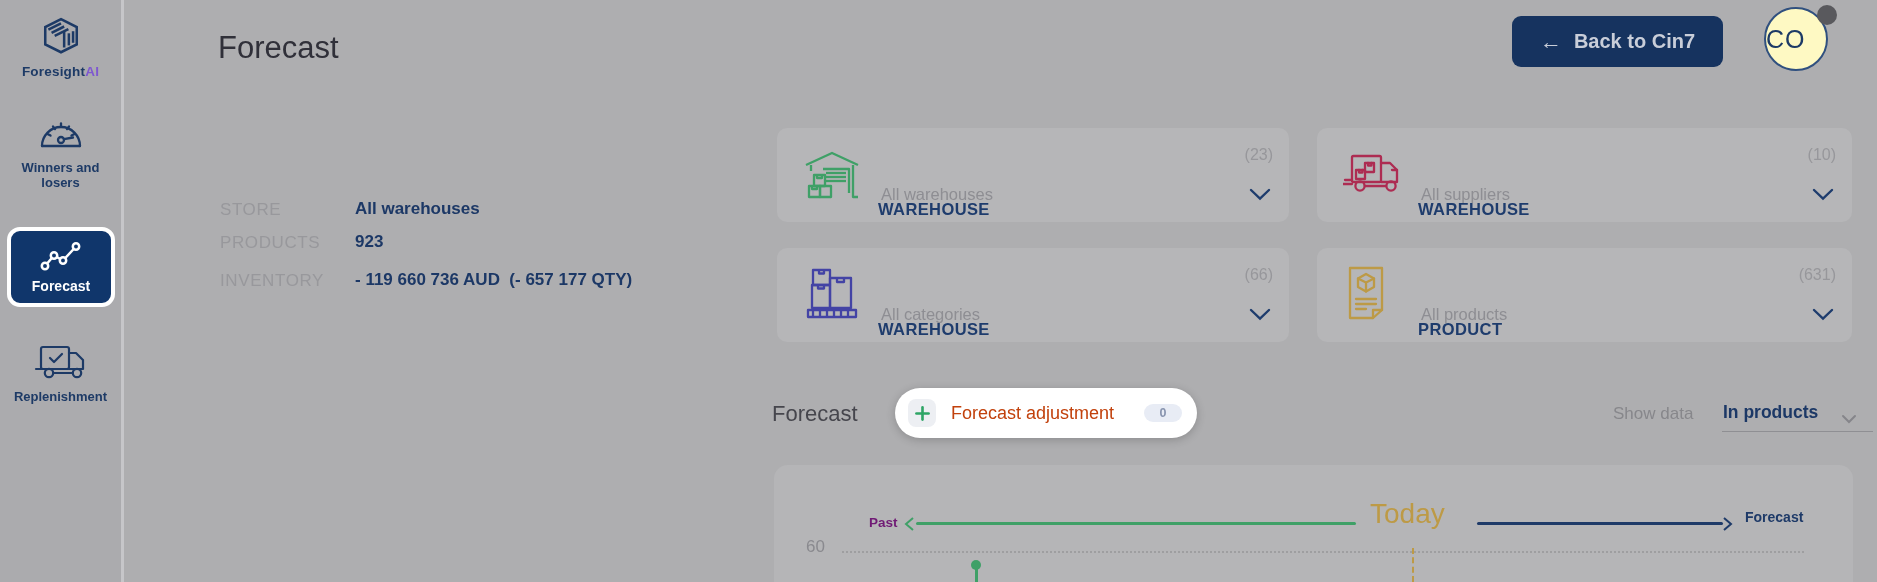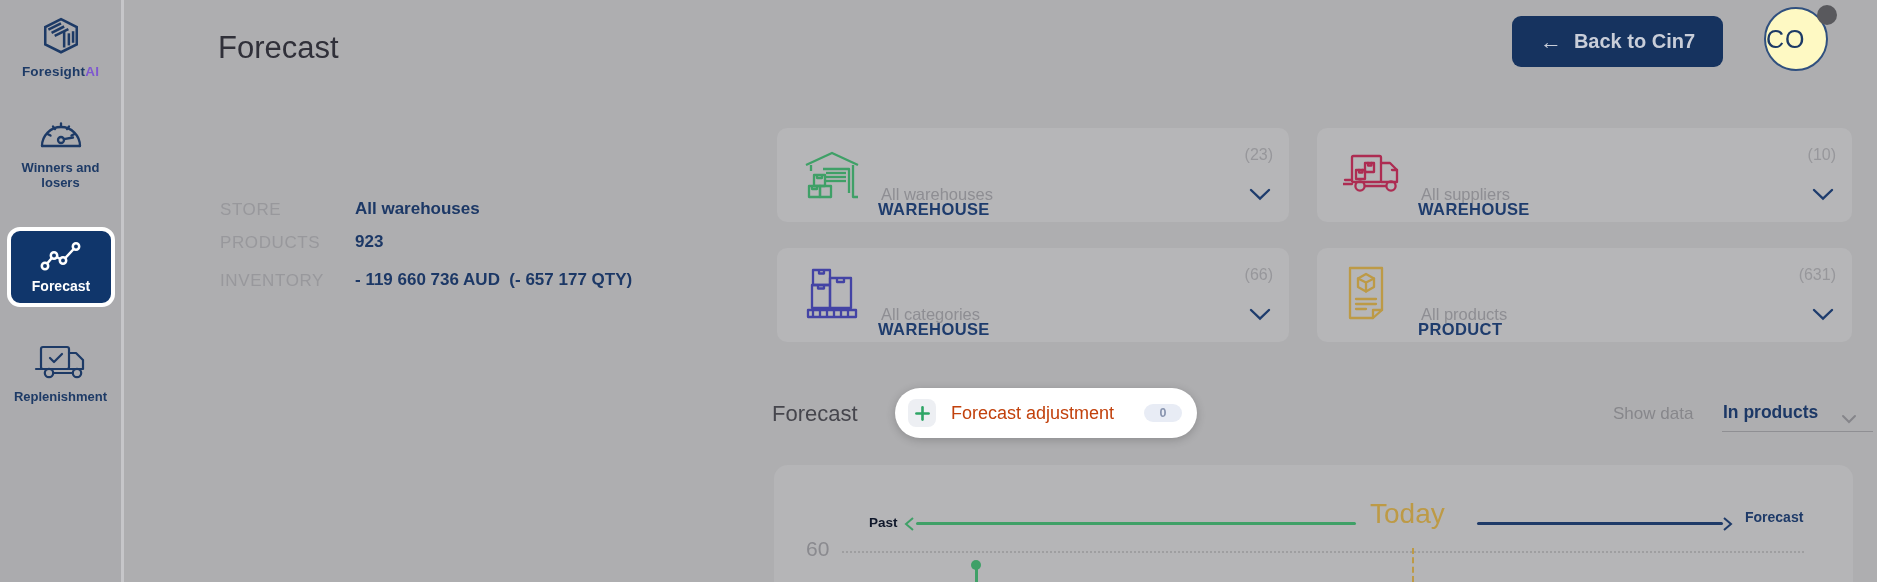--- a/index.html
+++ b/index.html
@@ -62,26 +62,26 @@
   .show-label{position:absolute;left:1613px;top:404px;font-size:17px;color:#87878b;}
   .show-select{position:absolute;left:1723px;top:402px;font-size:17.5px;font-weight:700;
                color:#1c3866;cursor:pointer;}
   .show-chev{position:absolute;left:1841px;top:410px;}
   .show-underline{position:absolute;left:1722px;top:431px;width:151px;height:0;
                   border-top:1.5px solid #8f8f93;}
 
   
   .chart-card{position:absolute;left:774px;top:465px;width:1079px;height:117px;
               background:#b5b5b7;border-radius:14px 14px 0 0;}
-  .past-label{position:absolute;left:869px;top:515px;font-size:13.5px;font-weight:700;color:#0f172a;}
+  .past-label{position:absolute;left:869px;top:515px;font-size:13.5px;font-weight:700;color:#701a75;}
   .past-line{position:absolute;left:916px;top:522px;width:440px;height:3px;background:#3fa067;border-radius:2px;}
   .today-label{position:absolute;left:1370px;top:498px;font-size:28px;color:#bd9a46;font-weight:500;}
   .fc-line{position:absolute;left:1477px;top:522px;width:246px;height:3px;background:#1e3a68;border-radius:2px;}
   .fc-label{position:absolute;left:1745px;top:509px;font-size:14px;font-weight:700;color:#1e3a68;}
-  .y-tick{position:absolute;left:806px;top:537px;font-size:21px;color:#8a8a8f;}
+  .y-tick{position:absolute;left:806px;top:537px;font-size:17px;color:#8a8a8f;}
   .gridline{position:absolute;left:842px;top:551px;width:962px;height:0;border-top:2px dotted #9e9ea0;}
   .marker-dot{position:absolute;left:971px;top:560px;width:10px;height:10px;border-radius:50%;background:#3fa067;}
   .marker-stem{position:absolute;left:975px;top:568px;width:3px;height:14px;background:#3fa067;}
   .today-vline{position:absolute;left:1412px;top:548px;height:34px;width:0;border-left:2px dashed #bd9a46;}
 </style>
 </head>
 <body>
 
 <div class="page">
 

